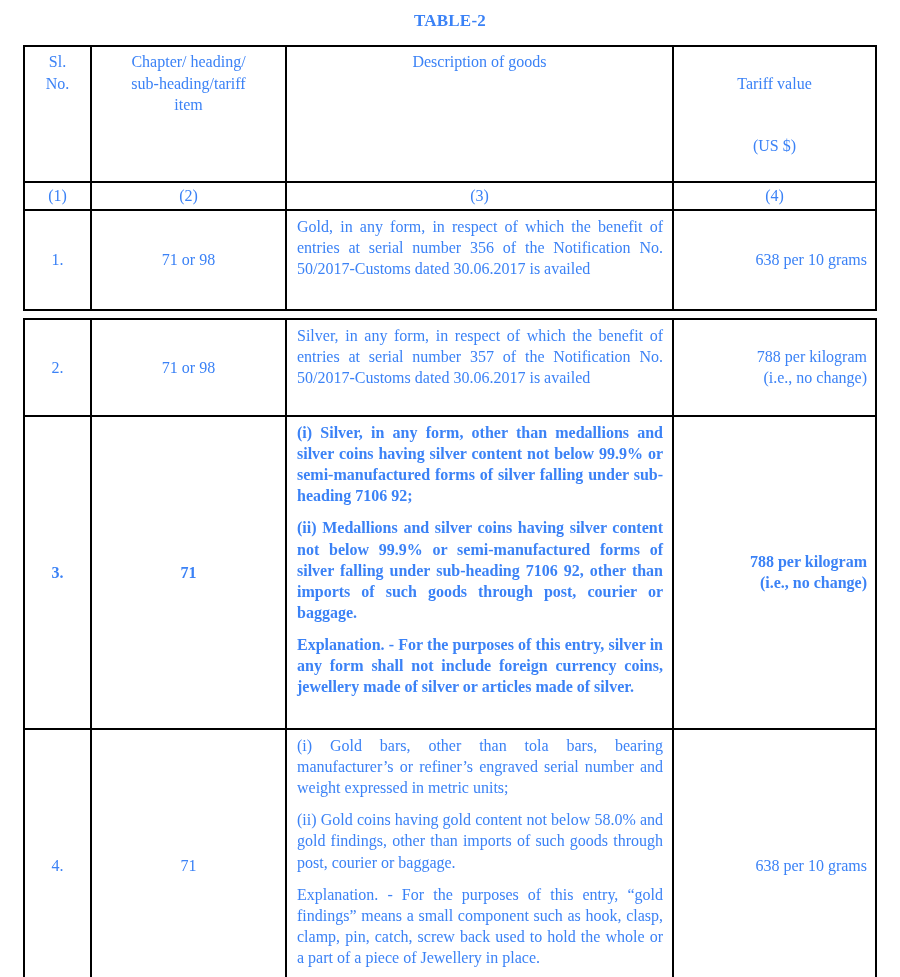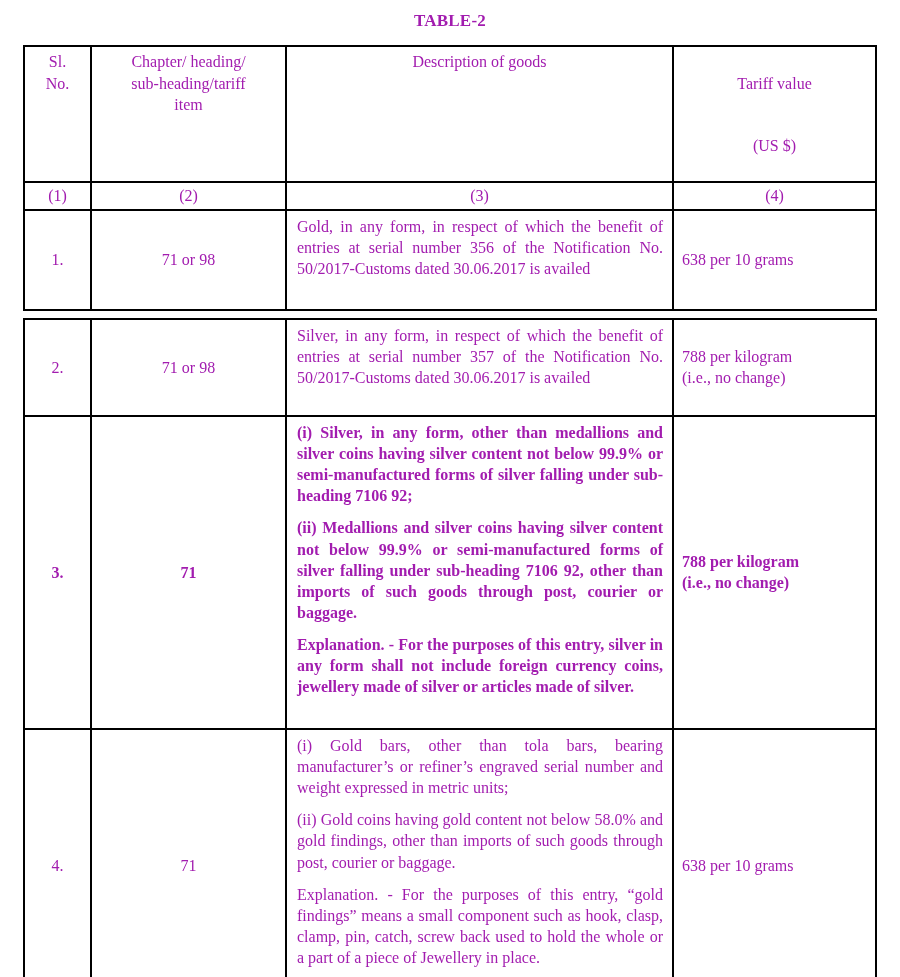--- a/index.html
+++ b/index.html
@@ -2,21 +2,21 @@
 <html><head>
 <meta charset="utf-8">
 <style>
   * { box-sizing: border-box; }
   html, body { margin: 0; padding: 0; background: #ffffff; }
   .page {
     position: relative;
     width: 900px;
     height: 977px;
     background: #ffffff;
-    color: #a21caf;
+    color: #3b82f6;
     font-family: "Liberation Serif", "DejaVu Serif", serif;
     font-size: 16px;
     line-height: 1.32;
     overflow: hidden;
   }
   .doc-title {
     margin: 10px 0 13px 0;
     text-align: center;
     font-weight: bold;
     font-size: 17px;
@@ -65,21 +65,21 @@
     vertical-align: middle;
   }
   td.c-desc {
     vertical-align: top;
     text-align: justify;
     padding: 5px 9px 5px 10px;
   }
   td.c-desc p { margin: 0 0 11px 0; }
   td.c-desc p:last-child { margin-bottom: 0; }
   td.c-tariff {
-    text-align: left;
+    text-align: right;
     vertical-align: middle;
     white-space: pre-line;
     margin-left: 16px;
   }
   tr.row-h1 td { height: 100px; }
   tr.row-h2 td { height: 97px; }
   tr.row-h3 td { height: 313px; font-weight: bold; }
   tr.row-h4 td { height: 274px; }
 </style>
 </head>

